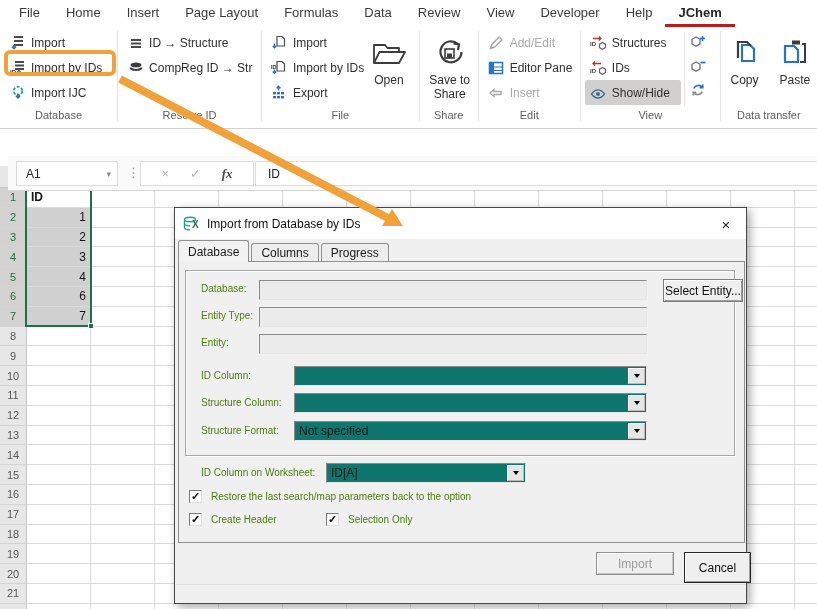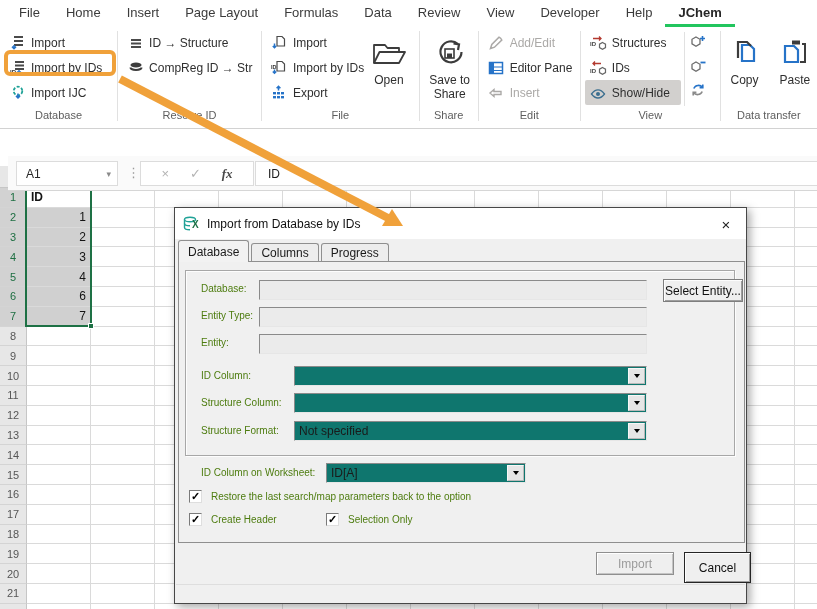--- a/index.html
+++ b/index.html
@@ -5,21 +5,21 @@
   * { margin:0; padding:0; box-sizing:border-box; }
   html,body { width:817px; height:609px; overflow:hidden; background:#fff;
     font-family:"Liberation Sans", sans-serif; position:relative; }
 
   
   .ribbon { position:absolute; top:0; left:0; width:817px; height:129px; background:#fff;
     border-bottom:1px solid #d2d2d2; z-index:2; }
   .tab-row { height:27px; display:flex; align-items:flex-end; padding-left:6px; }
   .rtab { font-size:13px; color:#3b3b3b; padding:0 13px; line-height:23px; height:26px;
     cursor:pointer; border-bottom:3px solid transparent; white-space:nowrap; }
-  .rtab.active { border-bottom:3px solid #22c55e; color:#262626; font-weight:700; }
+  .rtab.active { border-bottom:3px solid #b91c1c; color:#262626; font-weight:700; }
   .ribbon-body { height:100px; display:flex; align-items:stretch; }
   .rgroup { display:flex; flex-direction:column; position:relative; }
   .rg-body { flex:1; display:flex; padding:3px 2px 0 4px; }
   .rg-col { display:flex; flex-direction:column; }
   .rg-label { font-size:11px; color:#5e5e5e; text-align:center; padding:1px 0 6px; }
   .rsep { width:1px; background:#e1e1e1; margin:4px 0 6px; }
   .rbtn { height:25px; display:flex; align-items:center; gap:5px; padding:0 5px;
     font-size:12px; color:#2f2f2f; white-space:nowrap; cursor:pointer; border-radius:2px; }
   .rbtn.disabled { color:#aba9a7; }
   .rbtn.selected { background:#d2d0ce; }

